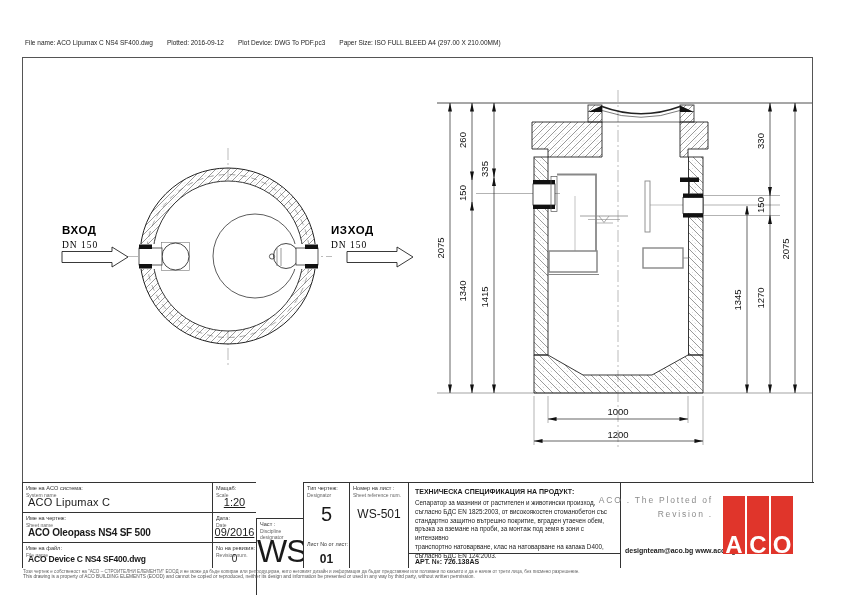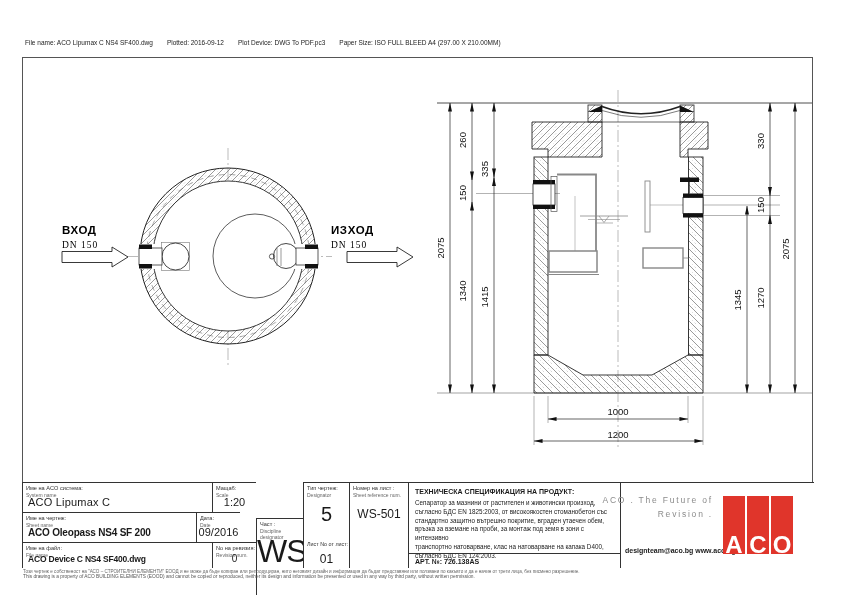--- a/index.html
+++ b/index.html
@@ -19,26 +19,26 @@
   
   .cell{position:absolute;border-left:1px solid #333;border-top:1px solid #333;
         box-sizing:border-box;background:#fff;}
   .lab{position:absolute;left:3px;top:2px;line-height:1.2;}
   .lab .bg{font-size:5.6px;color:#333;}
   .lab .en{font-size:5px;color:#666;}
   .val{position:absolute;left:5px;bottom:4px;white-space:nowrap;}
   .v-sys{font-size:11px;letter-spacing:.2px;}
   .v-sheet{font-size:10px;font-weight:bold;letter-spacing:-.2px;}
   .v-file{font-size:8.5px;font-weight:bold;letter-spacing:-.2px;}
-  .v-c{left:0;right:0;text-align:center;font-size:11px;}
+  .v-c{left:0;right:0;text-align:center;font-size:11px;text-decoration:underline;}
   .v-rev{left:0;right:0;text-align:center;font-size:10px;}
   .ws-big{position:absolute;left:0;right:0;top:14px;text-align:center;font-size:32px;letter-spacing:-1px;}
   .five-big{position:absolute;left:0;right:0;top:20px;text-align:center;font-size:20px;}
   .sheetof-lab{position:absolute;left:3px;bottom:21px;font-size:5.4px;color:#333;}
-  .sheetof-val{position:absolute;left:0;right:0;bottom:2px;text-align:center;font-size:12px;}
+  .sheetof-val{position:absolute;left:0;right:0;bottom:2px;text-align:center;font-size:12px;font-weight:bold;}
   .ref-big{position:absolute;left:0;right:0;top:24px;text-align:center;font-size:12px;}
   
   .ts-title{position:absolute;left:6px;top:5px;font-size:7px;font-weight:bold;}
   .ts-body{position:absolute;left:6px;top:16px;right:4px;font-size:6.3px;line-height:1.4;}
   .ts-art{position:absolute;left:0;right:0;top:70px;bottom:0;border-top:1px solid #333;}
   .ts-art span{position:absolute;left:6px;top:4px;font-size:7px;font-weight:bold;}
   
   .slogan{position:absolute;right:101px;top:10px;text-align:right;color:#8b8b8b;
           font-size:8.5px;letter-spacing:1.8px;line-height:1.7;white-space:nowrap;}
   .contacts{position:absolute;left:4px;bottom:14px;font-size:7px;font-weight:bold;white-space:nowrap;}
@@ -211,38 +211,38 @@
         <div class="bg">Име на ACO система:</div>
       <div class="en">System name</div>
       </div>
     <div class="val v-sys">ACO Lipumax C</div>
   </div>
   <div class="cell" style="left:22px;top:512px;width:190px;height:30px;">
     <div class="lab">
         <div class="bg">Име на чертеж:</div>
       <div class="en">Sheet name</div>
       </div>
-    <div class="val v-sheet">ACO Oleopass  NS4 SF 200</div>
+    <div class="val v-sheet">ACO Oleopass  NS4 SF 500</div>
   </div>
   <div class="cell" style="left:22px;top:542px;width:190px;height:26px;">
     <div class="lab">
         <div class="bg">Име на файл:</div>
       <div class="en">File name</div>
       </div>
     <div class="val v-file">ACO Device C NS4 SF400.dwg</div>
   </div>
 
   <div class="cell" style="left:212px;top:482px;width:44px;height:30px;">
     <div class="lab">
         <div class="bg">Мащаб:</div>
       <div class="en">Scale</div>
       </div>
     <div class="val v-c">1:20</div>
   </div>
-  <div class="cell" style="left:196px;top:512px;width:44px;height:30px;">
+  <div class="cell" style="left:212px;top:512px;width:44px;height:30px;">
     <div class="lab">
         <div class="bg">Дата:</div>
       <div class="en">Date</div>
       </div>
     <div class="val v-c">09/2016</div>
   </div>
   <div class="cell" style="left:212px;top:542px;width:44px;height:26px;">
     <div class="lab">
         <div class="bg">No на ревизия:</div>
       <div class="en">Revision num.</div>
@@ -286,21 +286,21 @@
       <div>транспортно натоварване, клас на натоварване на капака D400,</div>
       <div>съгласно БДС EN 124:2003.</div>
     </div>
     <div class="ts-art">
       <span>АРТ. №: 726.138AS</span>
     </div>
   </div>
 
   <div class="cell" style="left:620px;top:482px;width:194px;height:86px;">
     <div class="slogan">
-      <div>ACO . The Future of</div>
+      <div>ACO . The Plotted of</div>
       <div>Revision .</div>
     </div>
     <div class="contacts">designteam@aco.bg  www.aco.bg</div>
     <div class="logo">
       <div class="bar">
           <span>A</span>
         </div>
       <div class="bar">
           <span>C</span>
         </div>

